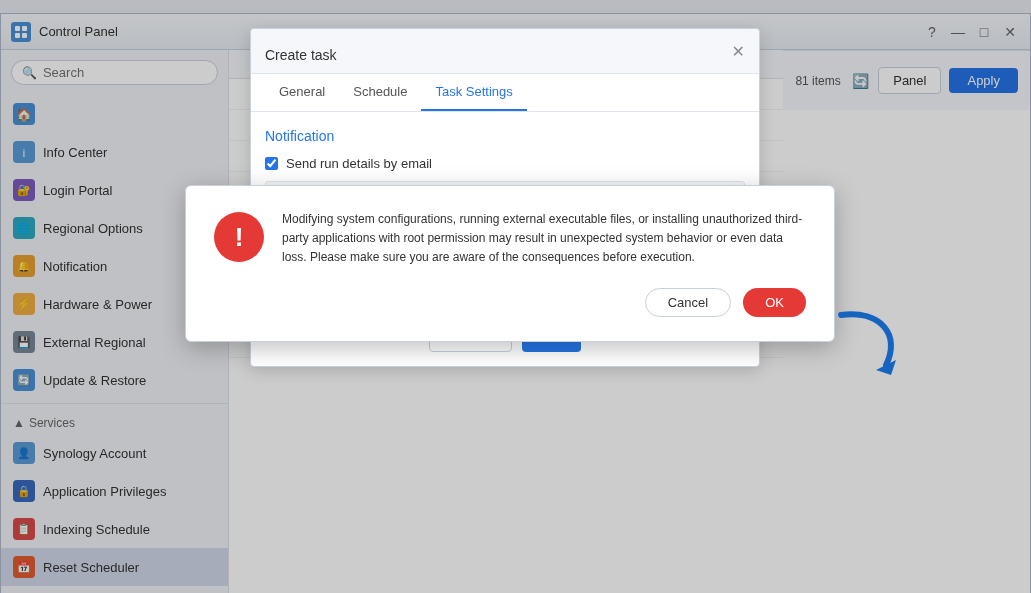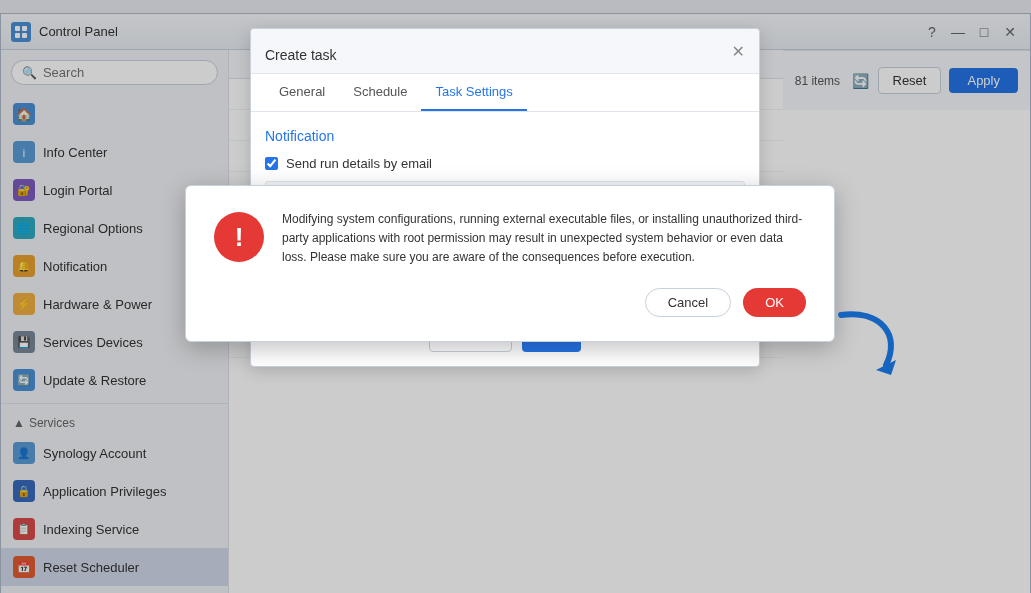--- a/index.html
+++ b/index.html
@@ -152,21 +152,21 @@
           <span>Notification</span>
         </div>
 
         <div class="nav-item">
           <div class="nav-icon orange" style="background:#f0b040;font-size:11px;color:white;">⚡</div>
           <span>Hardware &amp; Power</span>
         </div>
 
         <div class="nav-item">
           <div class="nav-icon gray" style="font-size:11px;color:white;">💾</div>
-          <span>Services Devices</span>
+          <span>External Regional</span>
         </div>
 
         <div class="nav-item">
           <div class="nav-icon blue" style="background:#4a90d9;font-size:11px;color:white;">🔄</div>
           <span>Update &amp; Restore</span>
         </div>
 
         <div class="section-divider"></div>
 
         <div class="section-header">
@@ -179,21 +179,21 @@
           <span>Synology Account</span>
         </div>
 
         <div class="nav-item">
           <div class="nav-icon dark-blue" style="background:#3a6abf;font-size:11px;color:white;">🔒</div>
           <span>Application Privileges</span>
         </div>
 
         <div class="nav-item">
           <div class="nav-icon red" style="background:#d94a4a;font-size:11px;color:white;">📋</div>
-          <span>Indexing Service</span>
+          <span>Indexing Schedule</span>
         </div>
 
         <div class="nav-item active">
           <div class="nav-icon calendar" style="background:#e05c30;font-size:11px;color:white;">📅</div>
           <span>Reset Scheduler</span>
         </div>
       </div>
     </div>
 
     <div class="main-panel">
@@ -262,21 +262,21 @@
                 <td></td>
                 <td>root</td>
               </tr>
           </tbody>
         </table>
       </div>
 
       <div class="panel-footer">
         <span class="items-count">81 items</span>
         <span class="refresh-btn">🔄</span>
-        <button class="btn-reset">Reset</button>
+        <button class="btn-reset">Panel</button>
         <button class="btn-apply">Apply</button>
       </div>
     </div>
   </div>
 </div>
 
 <div class="overlay"></div>
 
 <div class="create-task-dialog">
   <div class="dialog-title-bar">

